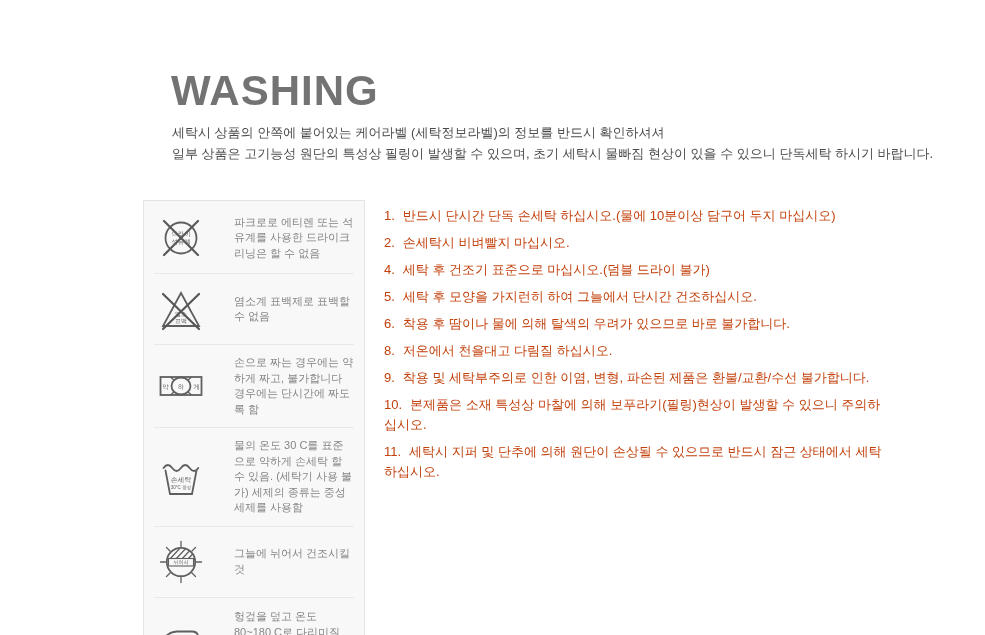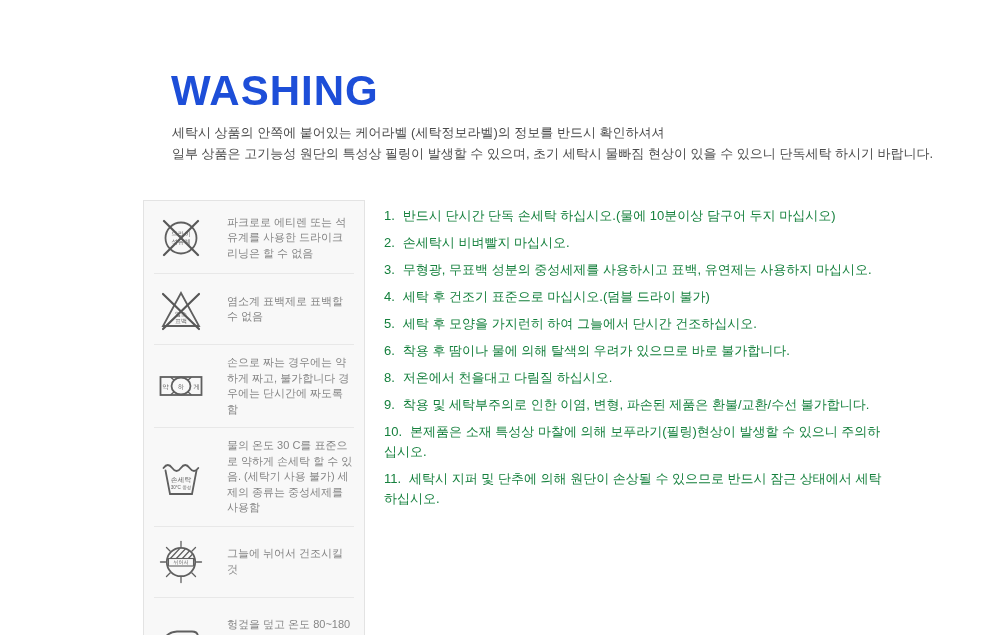--- a/index.html
+++ b/index.html
@@ -6,52 +6,52 @@
   body{
     width:985px;height:635px;overflow:hidden;background:#ffffff;
     font-family:"Liberation Sans","DejaVu Sans",sans-serif;
     position:relative;
   }
   .page{position:absolute;inset:0;}
   
   .title{
     position:absolute;left:171px;top:70px;
     font-size:42px;font-weight:800;letter-spacing:1px;
-    color:#1d4ed8;line-height:1;
+    color:#737373;line-height:1;
   }
   .intro{
     position:absolute;left:172px;top:123px;
     font-size:13px;line-height:20.5px;color:#4b4b4b;
   }
   .intro .line{white-space:nowrap;}
   
   .panel{
     position:absolute;left:143px;top:200px;width:222px;
     background:#f8f8f8;border:1px solid #e3e3e3;
     box-sizing:border-box;padding:2px 0;
   }
   .care-row{
     display:flex;align-items:center;
     padding:10px 10px 10px 12px;min-height:44px;
   }
   .care-icon{flex:0 0 50px;width:50px;height:50px;display:flex;align-items:center;justify-content:center;}
   .care-label{
-    flex:1;margin-left:21px;
+    flex:1;margin-left:28px;
     font-size:11px;line-height:15.5px;color:#858585;
   }
   .sep{height:1px;background:#e8e8e8;margin:0 10px;}
   svg .stk{stroke:#5f5f5f;fill:none;stroke-width:1.8;stroke-linecap:round;}
   svg .stk-thin{stroke:#5f5f5f;fill:none;stroke-width:1.3;stroke-linecap:round;}
   svg .cross{stroke:#575757;fill:none;stroke-width:2.2;stroke-linecap:round;}
   svg text{fill:#5f5f5f;font-family:"Liberation Sans","DejaVu Sans",sans-serif;}
   svg .fillbg{fill:#f8f8f8;}
   
   .list{
     position:absolute;left:384px;top:206px;width:500px;
-    font-size:13px;line-height:20px;color:#15803d;
+    font-size:13px;line-height:20px;color:#c2410c;
   }
   .li{margin-bottom:7px;}
   .li .num{margin-right:8px;}
 </style>
 </head>
 <body>
 
 <div class="page">
 
   <div class="title">WASHING</div>
@@ -163,21 +163,20 @@
         </svg>
       </div>
       <div class="care-label">헝겊을 덮고 온도 80~180 C로 다리미질 할 수 있음</div>
     </div>
 
   </div>
 
   <div class="list">
     <div class="li"><span class="num">1.</span><span>반드시 단시간 단독 손세탁 하십시오.(물에 10분이상 담구어 두지 마십시오)</span></div>
     <div class="li"><span class="num">2.</span><span>손세탁시 비벼빨지 마십시오.</span></div>
-    <div class="li"><span class="num">3.</span><span>무형광, 무표백 성분의 중성세제를 사용하시고 표백, 유연제는 사용하지 마십시오.</span></div>
     <div class="li"><span class="num">4.</span><span>세탁 후 건조기 표준으로 마십시오.(덤블 드라이 불가)</span></div>
     <div class="li"><span class="num">5.</span><span>세탁 후 모양을 가지런히 하여 그늘에서 단시간 건조하십시오.</span></div>
     <div class="li"><span class="num">6.</span><span>착용 후 땀이나 물에 의해 탈색의 우려가 있으므로 바로 불가합니다.</span></div>
     <div class="li"><span class="num">8.</span><span>저온에서 천을대고 다림질 하십시오.</span></div>
     <div class="li"><span class="num">9.</span><span>착용 및 세탁부주의로 인한 이염, 변형, 파손된 제품은 환불/교환/수선 불가합니다.</span></div>
     <div class="li"><span class="num">10.</span><span>본제품은 소재 특성상 마찰에 의해 보푸라기(필링)현상이 발생할 수 있으니 주의하십시오.</span></div>
     <div class="li"><span class="num">11.</span><span>세탁시 지퍼 및 단추에 의해 원단이 손상될 수 있으므로 반드시 잠근 상태에서 세탁하십시오.</span></div>
   </div>
 
 </div>

